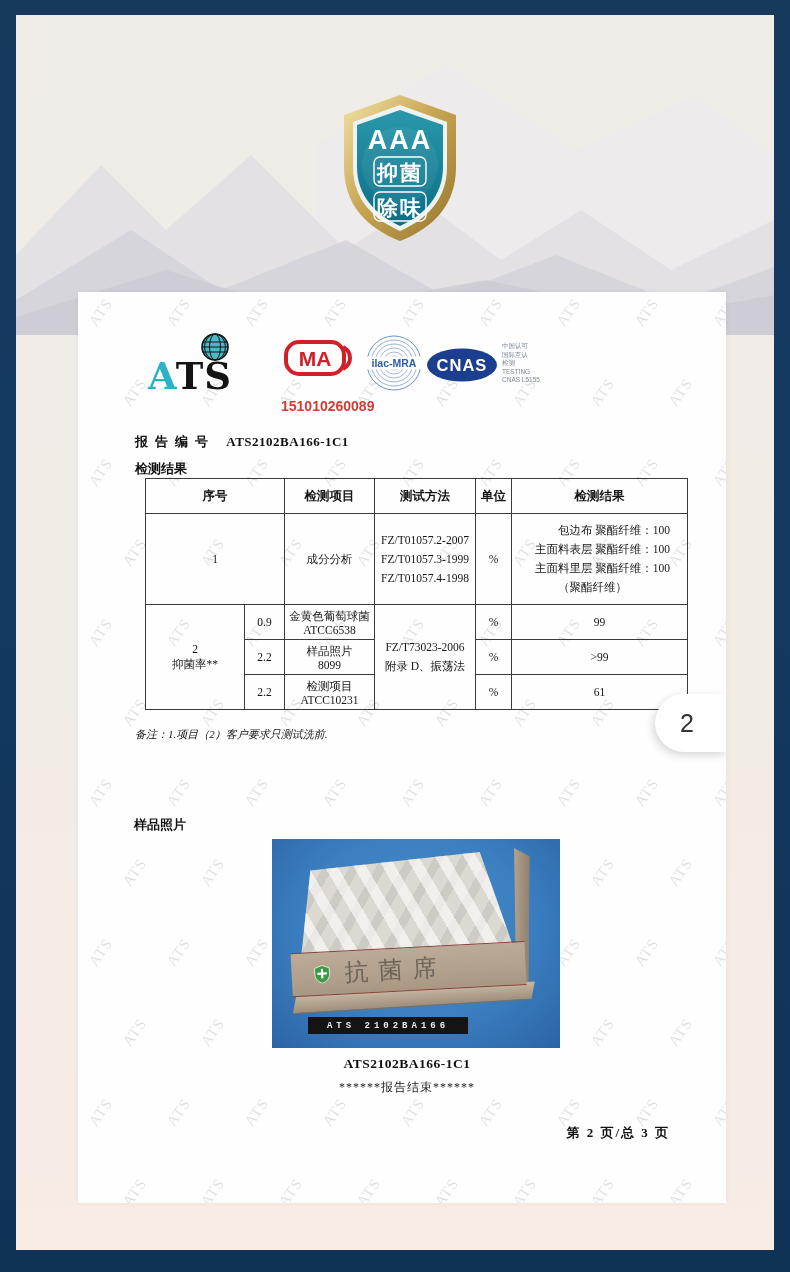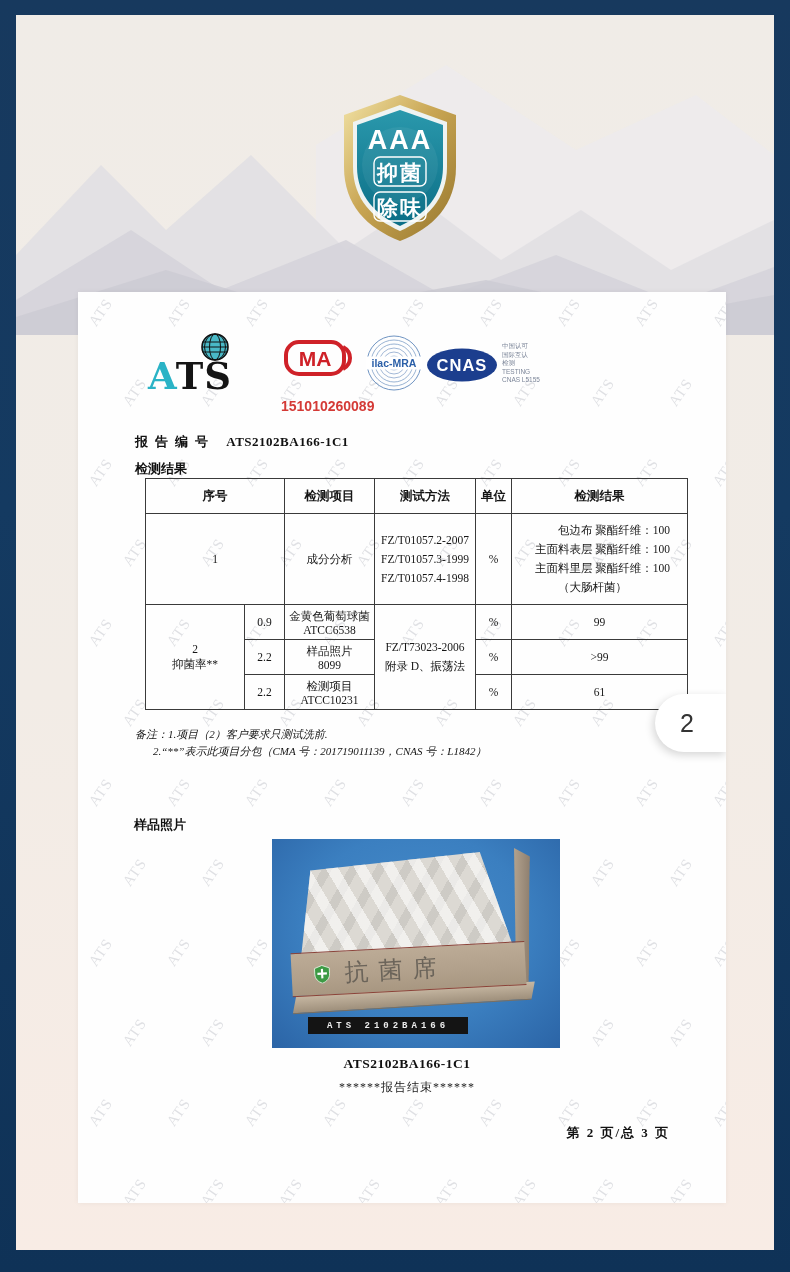--- a/index.html
+++ b/index.html
@@ -309,21 +309,21 @@
             <div>FZ/T01057.3-1999</div>
             <div>FZ/T01057.4-1998</div>
           </div>
               </td>
           <td>%</td>
           <td>
                 <div class="res-lines">
             <div>包边布 聚酯纤维：100</div>
             <div>主面料表层 聚酯纤维：100</div>
             <div>主面料里层 聚酯纤维：100</div>
-            <div class="center">（大肠杆菌）</div>
+            <div class="center">（聚酯纤维）</div>
           </div>
               </td>
         </tr>
         <tr class="sub">
           <td rowspan="3" class="no2">
             <div>2</div>
             <div>抑菌率**</div>
           </td>
           <td>0.9</td>
           <td>
@@ -355,21 +355,20 @@
             <div>ATCC10231</div>
           </td>
           <td>%</td>
           <td>61</td>
         </tr>
       </tbody>
         </table>
 
       <div class="notes">
         <div>备注：1.项目（2）客户要求只测试洗前.</div>
-        <div class="l2">2.“**”表示此项目分包（CMA 号：201719011139，CNAS 号：L1842）</div>
       </div>
 
       <div class="page-tab">2</div>
 
       <div class="sample-label">样品照片</div>
 
       <div class="photo">
         <div class="mat">
           <div class="mat-edge"></div>
           <div class="mat-fold"></div>

